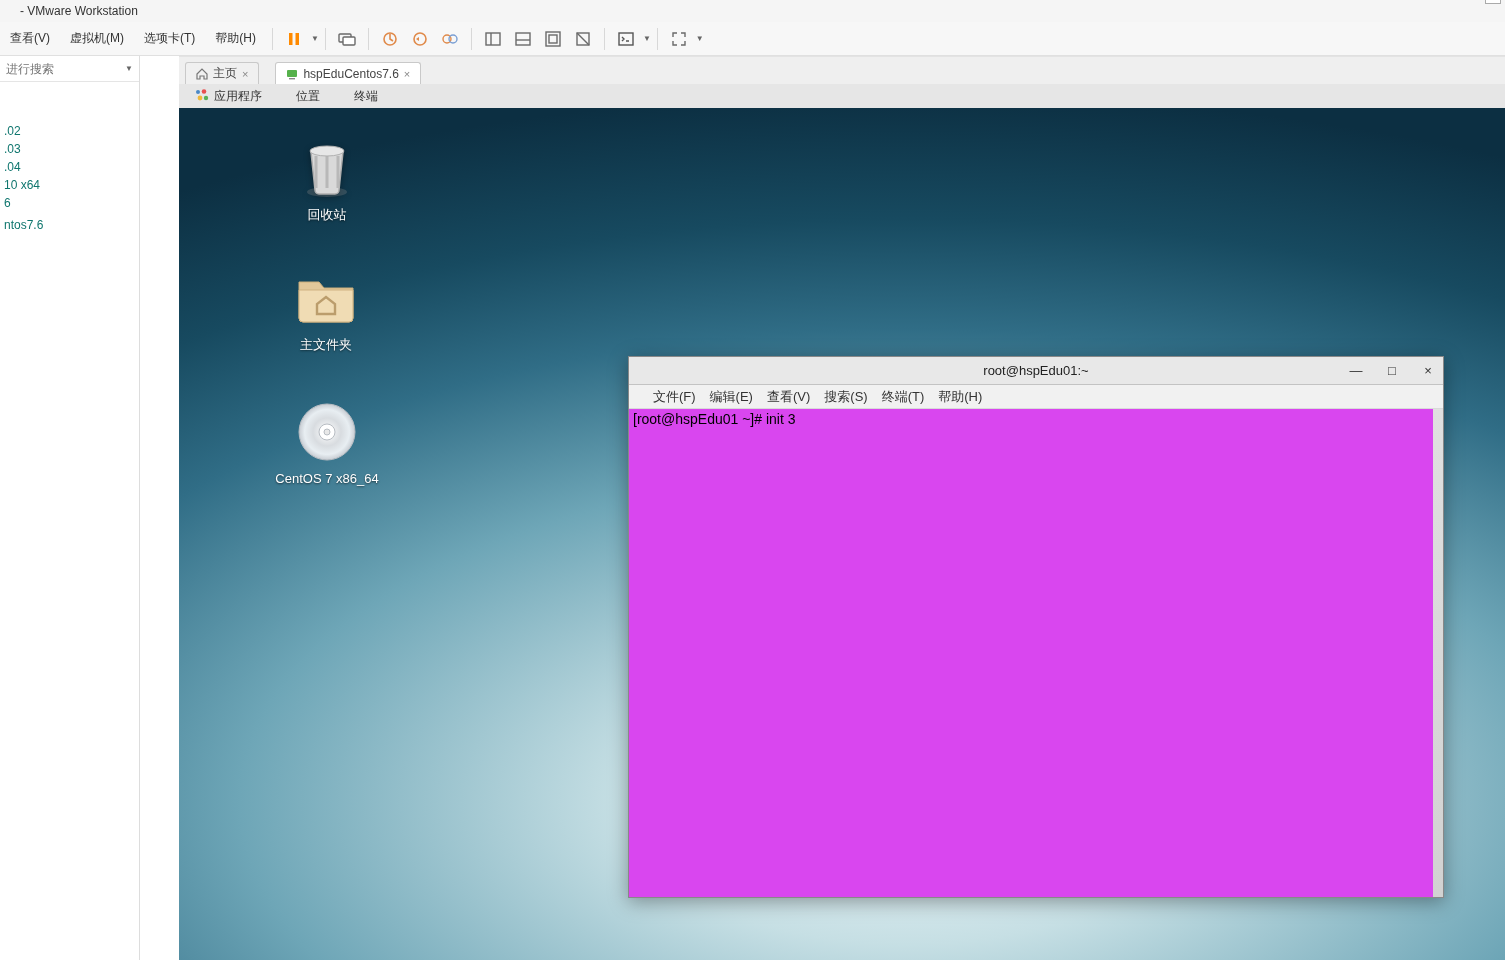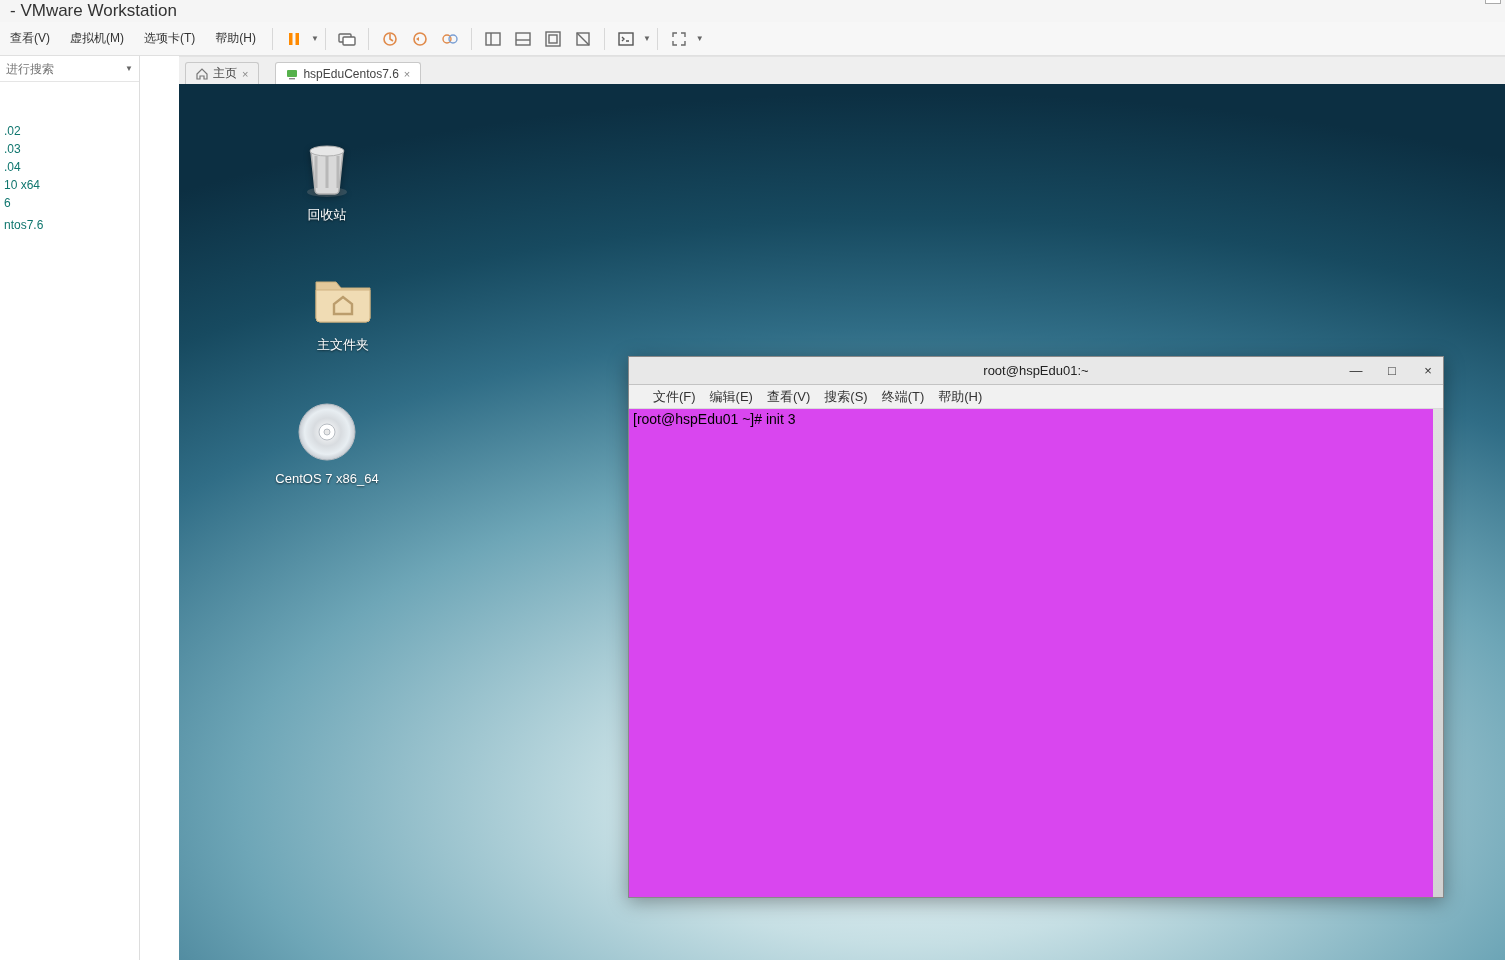--- a/index.html
+++ b/index.html
@@ -1,19 +1,19 @@
 <!DOCTYPE html>
 <html><head>
 <meta charset="utf-8">
 <style>
 * { margin: 0; padding: 0; box-sizing: border-box; font-family: "Microsoft YaHei", "PingFang SC", sans-serif; }
 body { width: 1505px; height: 960px; overflow: hidden; background: #fff; font-size: 13px; }
 
 
-.titlebar { height: 22px; background: #f5f5f5; display: flex; align-items: center; padding-left: 10px; color: #333; font-size: 17px; }
+.titlebar { height: 22px; background: #f5f5f5; display: flex; align-items: center; padding-left: 20px; color: #333; font-size: 12px; }
 
 
 .menubar { height: 34px; background: #f7f7f7; border-bottom: 1px solid #e0e0e0; display: flex; align-items: center; }
 .menu-item { padding: 0 10px; height: 100%; display: flex; align-items: center; cursor: default; color: #333; font-size: 12px; }
 .tb-sep { width: 1px; height: 22px; background: #d8d8d8; margin: 0 6px; }
 .tb-btn { width: 26px; height: 26px; display: flex; align-items: center; justify-content: center; margin: 0 2px; border-radius: 3px; }
 .drop-arrow { font-size: 8px; color: #666; margin-left: 2px; }
 
 
 .main { display: flex; height: calc(100% - 56px); gap: 39px; }
@@ -179,34 +179,51 @@
             <rect x="1" y="2" width="10" height="7" fill="#56b14c" rx="1"></rect>
             <rect x="3" y="10" width="6" height="1.4" fill="#888"></rect>
           </svg>
         <span>hspEduCentos7.6</span>
         <span class="close-x">×</span>
       </div>
     </div>
 
     <div class="guest">
 
+      <div class="gnome-bar">
+        <div class="gnome-item">
+          <svg width="14" height="14" viewBox="0 0 14 14">
+              <circle cx="3" cy="3" r="2" fill="#4a88c7"></circle>
+              <circle cx="9" cy="2.5" r="2.3" fill="#e94f4f"></circle>
+              <circle cx="5" cy="9" r="2.4" fill="#f0b93a"></circle>
+              <circle cx="11" cy="9" r="2.2" fill="#58b158"></circle>
+            </svg>
+          <span>应用程序</span>
+        </div>
+        <div class="gnome-item">
+            <span>位置</span>
+          </div>
+        <div class="gnome-item">
+            <span>终端</span>
+          </div>
+      </div>
 
       <div class="dicon" style="left:88px; top:50px;">
         <div class="icon-box">
           <svg class="trash-svg" width="66" height="66" viewBox="0 0 66 66">
             <ellipse cx="33" cy="58" rx="20" ry="5" fill="#888" opacity=".3"></ellipse>
             <path d="M17 18h32l-4 38a4 4 0 0 1-4 4H25a4 4 0 0 1-4-4z" fill="#d9d9d9" stroke="#aeaeae" stroke-width="1.5"></path>
             <path d="M22 22v32M33 22v32M44 22v32" stroke="#b8b8b8" stroke-width="3"></path>
             <ellipse cx="33" cy="17" rx="17" ry="5" fill="#e7e7e7" stroke="#b0b0b0"></ellipse>
           </svg>
         </div>
         <span>回收站</span>
       </div>
 
-      <div class="dicon" style="left:104px; top:180px;">
+      <div class="dicon" style="left:87px; top:180px;">
         <div class="icon-box">
           <svg width="66" height="66" viewBox="0 0 66 66">
             <path d="M6 18h20l5 6h29v30a4 4 0 0 1-4 4H10a4 4 0 0 1-4-4z" fill="#e2c89a" stroke="#c9ad7a"></path>
             <path d="M6 26h54v28a4 4 0 0 1-4 4H10a4 4 0 0 1-4-4z" fill="#f0dcb4" stroke="#cfb281"></path>
             <path d="M24 50V40l9-7 9 7v10z" fill="none" stroke="#bb9d6c" stroke-width="2.4"></path>
           </svg>
         </div>
         <span>主文件夹</span>
       </div>
 

